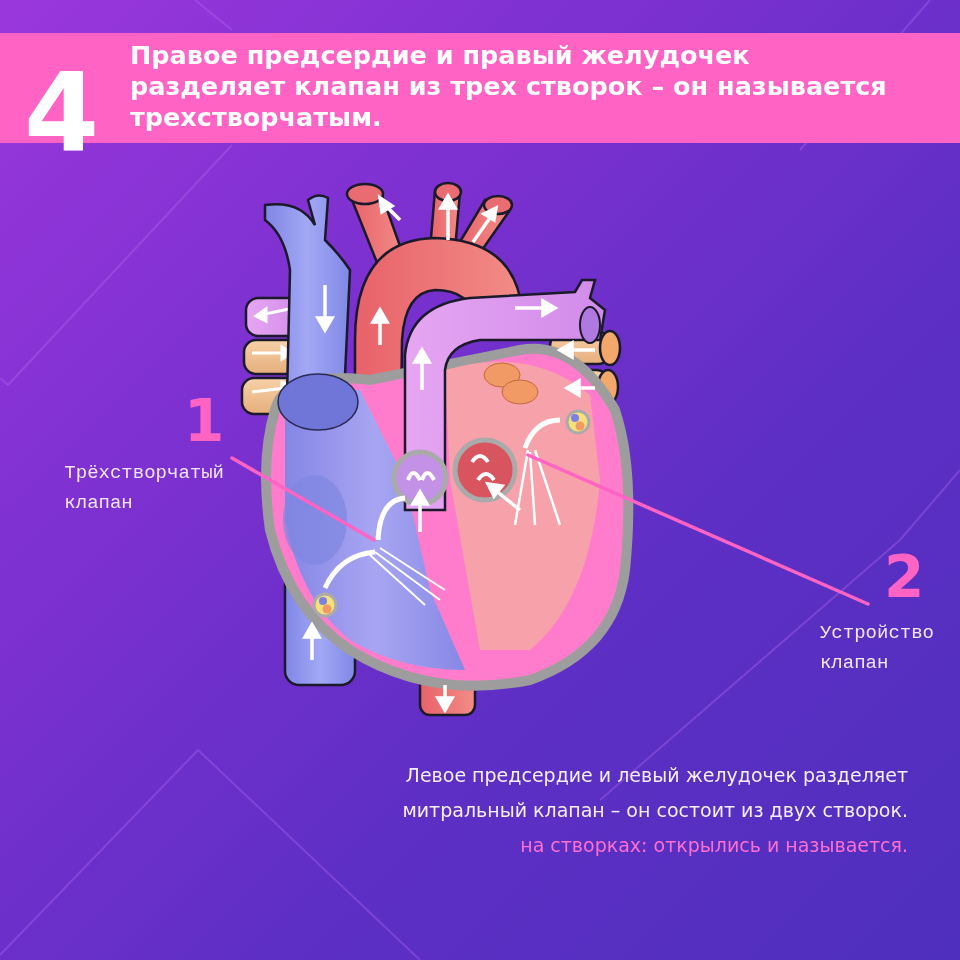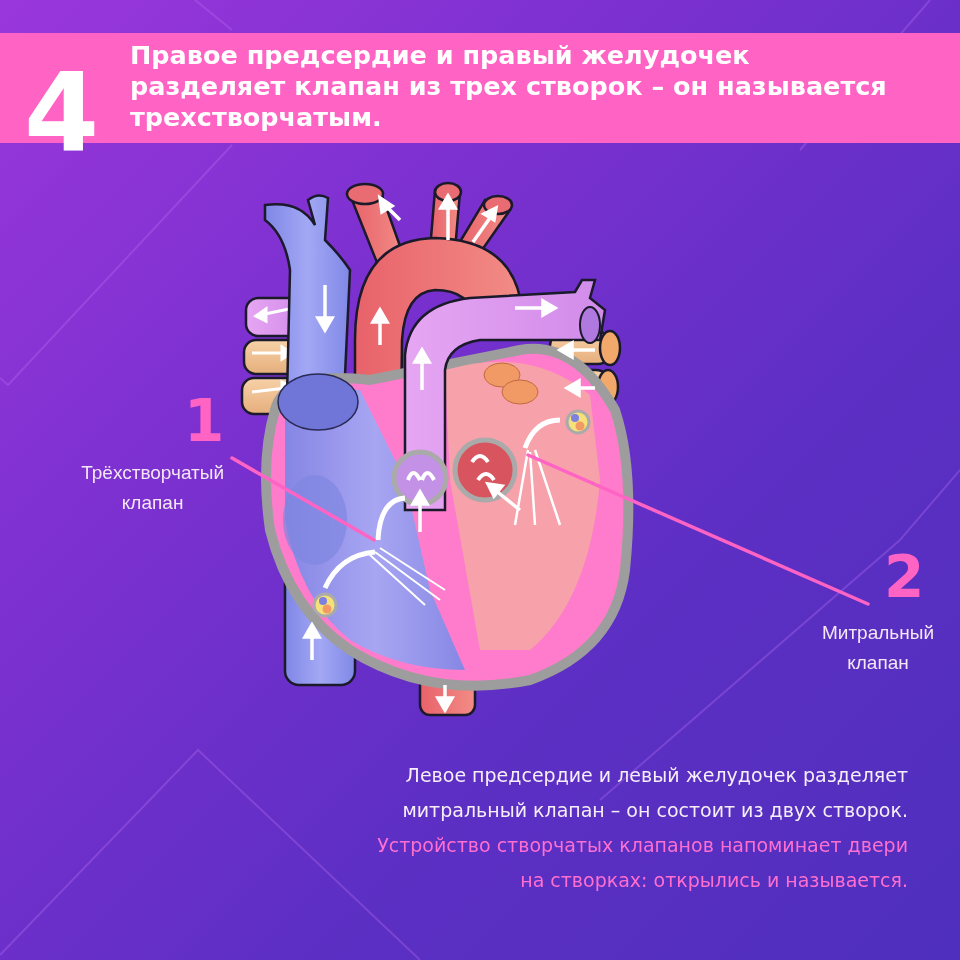--- a/index.html
+++ b/index.html
@@ -23,22 +23,22 @@
       position: absolute; left: 130px; top: 7px; width: 840px;
       font-family: "DejaVu Sans", sans-serif; font-weight: 700;
       font-size: 25.5px; line-height: 31px; color: #ffffff; white-space: nowrap;
     }
     .heart { position: absolute; left: 230px; top: 180px; width: 420px; height: 540px; }
     .marker-num {
       position: absolute; font-family: "DejaVu Sans", sans-serif; font-weight: 700;
       font-size: 58px; line-height: 58px; color: #ff63c4;
     }
     .marker-label {
-      position: absolute; text-align: center;
-      font-family: Liberation Sans, sans-serif; font-size: 19px; line-height: 30px;
+      position: absolute; text-align: left;
+      font-family: Liberation Mono, monospace; font-size: 19px; line-height: 30px;
       color: #f4e6f5; white-space: nowrap;
     }
     .body-text {
       position: absolute; right: 52px; top: 758px; text-align: right;
       font-family: "DejaVu Sans", sans-serif; font-size: 19px; line-height: 35px;
       white-space: nowrap;
     }
     .body-text .white { color: #f6eef8; }
     .body-text .pink { color: #ff6fd0; }
   </style>
@@ -199,22 +199,21 @@
 </svg>
 
 <div class="marker-num" style="left:184px; top:392px;">1</div>
 <div class="marker-label" style="right:736px; top:458px;">
   <div>Трёхстворчатый</div>
   <div>клапан</div>
 </div>
 
 <div class="marker-num" style="left:884px; top:548px;">2</div>
 <div class="marker-label" style="right:26px; top:618px;">
-  <div>Митральный</div>
+  <div>Устройство</div>
   <div>клапан</div>
 </div>
 
 <div class="body-text">
   <div class="white">Левое предсердие и левый желудочек разделяет</div>
   <div class="white">митральный клапан – он состоит из двух створок.</div>
-  <div class="pink">Устройство створчатых клапанов напоминает двери</div>
   <div class="pink">на створках: открылись и называется.</div>
 </div>
 
 </body></html>

